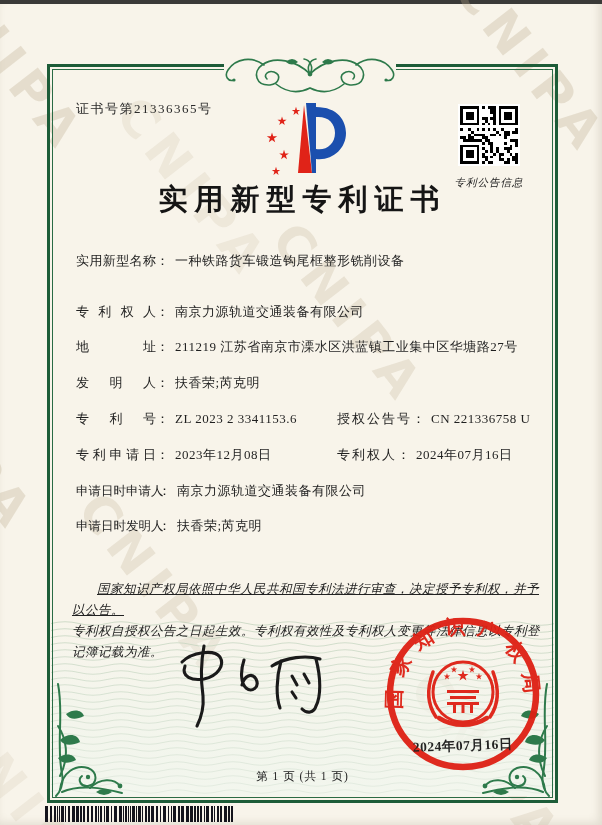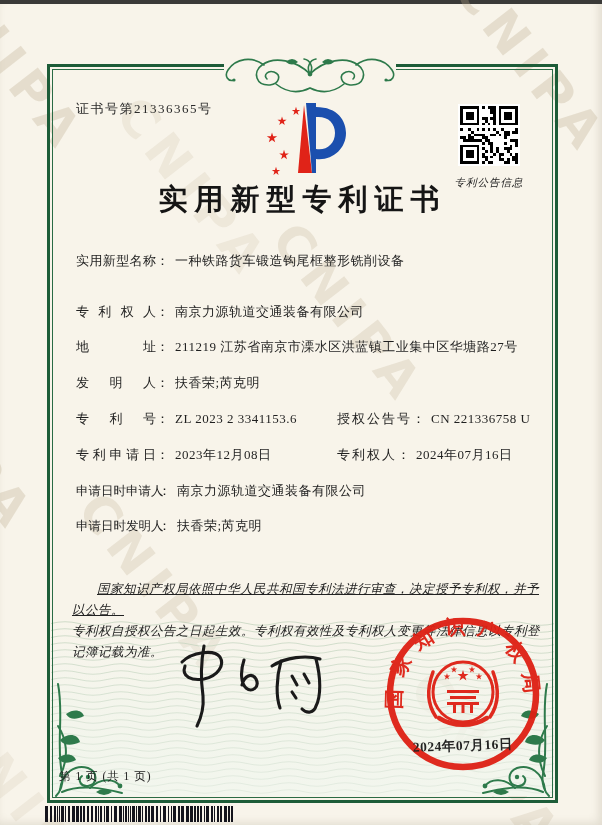--- a/index.html
+++ b/index.html
@@ -38,22 +38,22 @@
   .notice{position:absolute;left:72px;right:58px;top:579px;font-size:12.5px;line-height:21px;
           font-style:italic;color:#222;letter-spacing:.5px;z-index:3;}
   .notice .l1{text-indent:2em;text-decoration:underline;}
   
   .officer{position:absolute;left:83px;top:667px;font-family:"Liberation Sans","DejaVu Sans",sans-serif;
            font-size:14px;font-weight:bold;color:#1c1c1c;line-height:28px;z-index:3;}
   .signature{position:absolute;left:168px;top:636px;width:168px;height:94px;z-index:3;}
   
   .seal{position:absolute;left:383px;top:614px;width:160px;height:160px;z-index:4;opacity:.95;}
   
-  .footer{position:absolute;left:47px;top:769px;width:511px;font-size:11.5px;color:#222;
-          letter-spacing:1px;z-index:3;padding-left:12px;}
+  .footer{position:absolute;left:47px;top:769px;width:511px;text-align:center;font-size:11.5px;color:#222;
+          letter-spacing:1px;z-index:3;}
   .barcode{position:absolute;left:45px;top:806px;width:196px;height:16px;display:flex;align-items:stretch;z-index:3;}
   .barcode i{display:block;background:#14141c;}
   .barcode s{display:block;background:transparent;}
 </style>
 </head>
 <body>
 
 <div class="page">
 
   <div class="wm" style="left:-34px;top:-40px">CNIPA</div>

